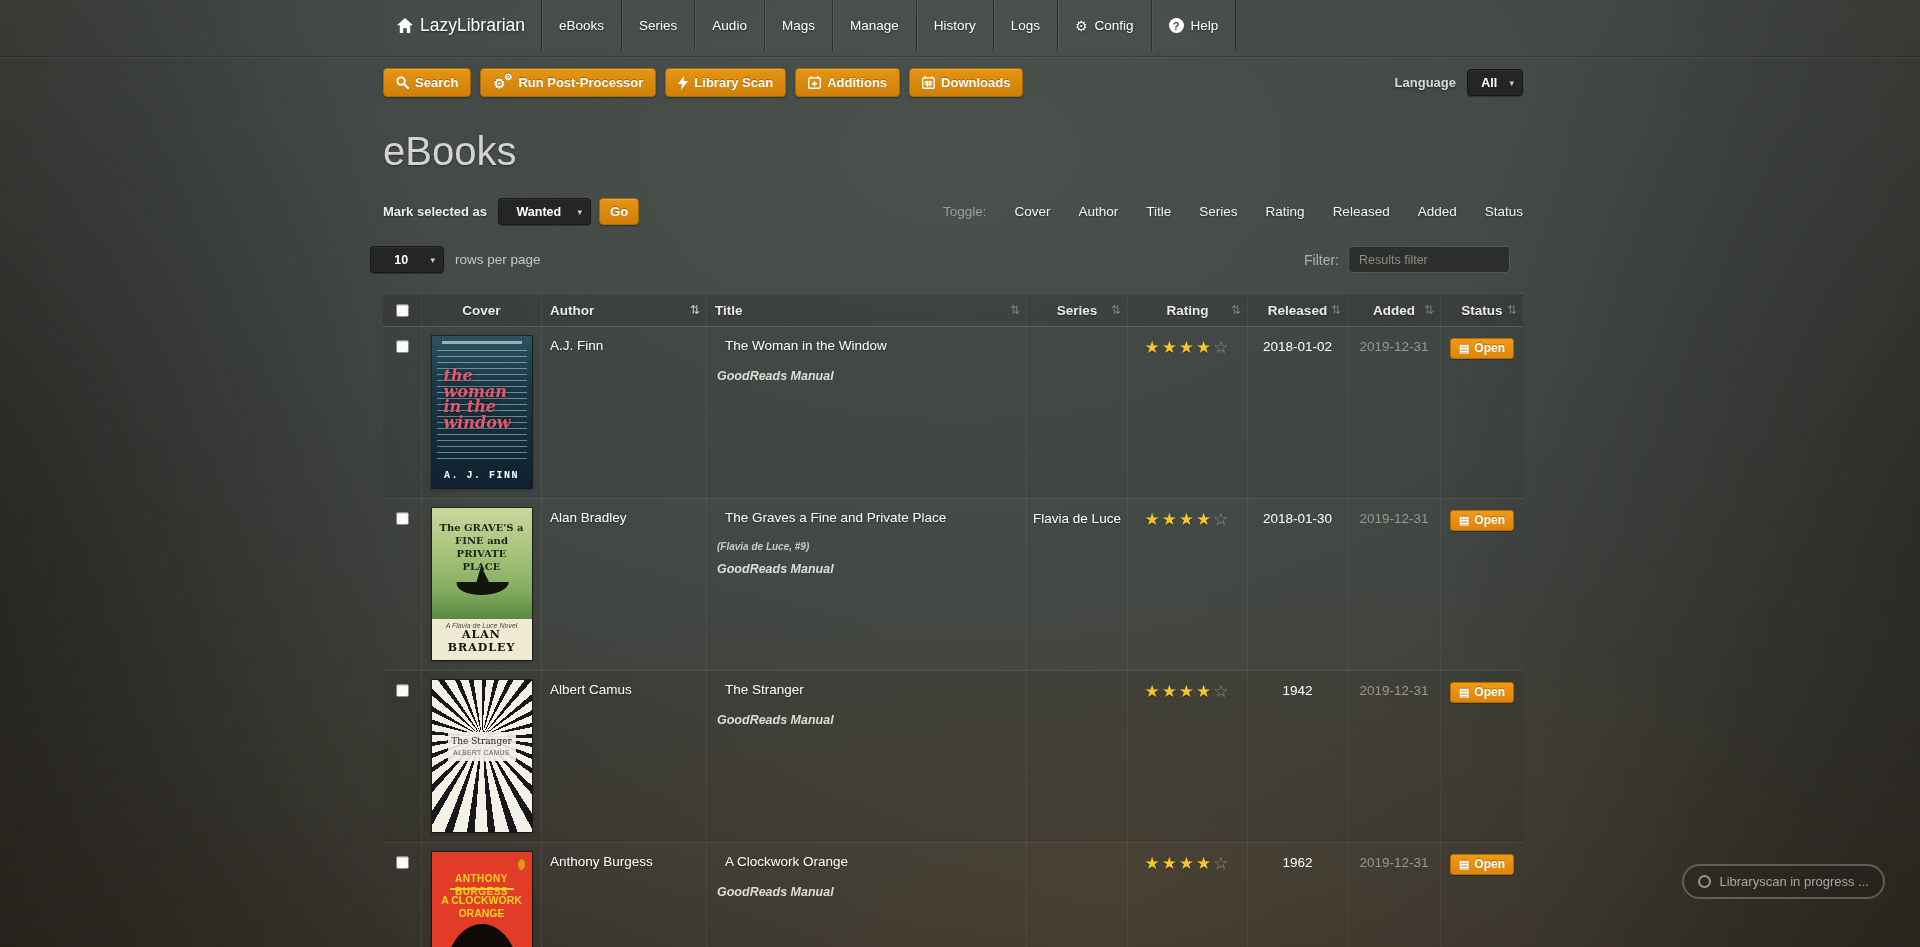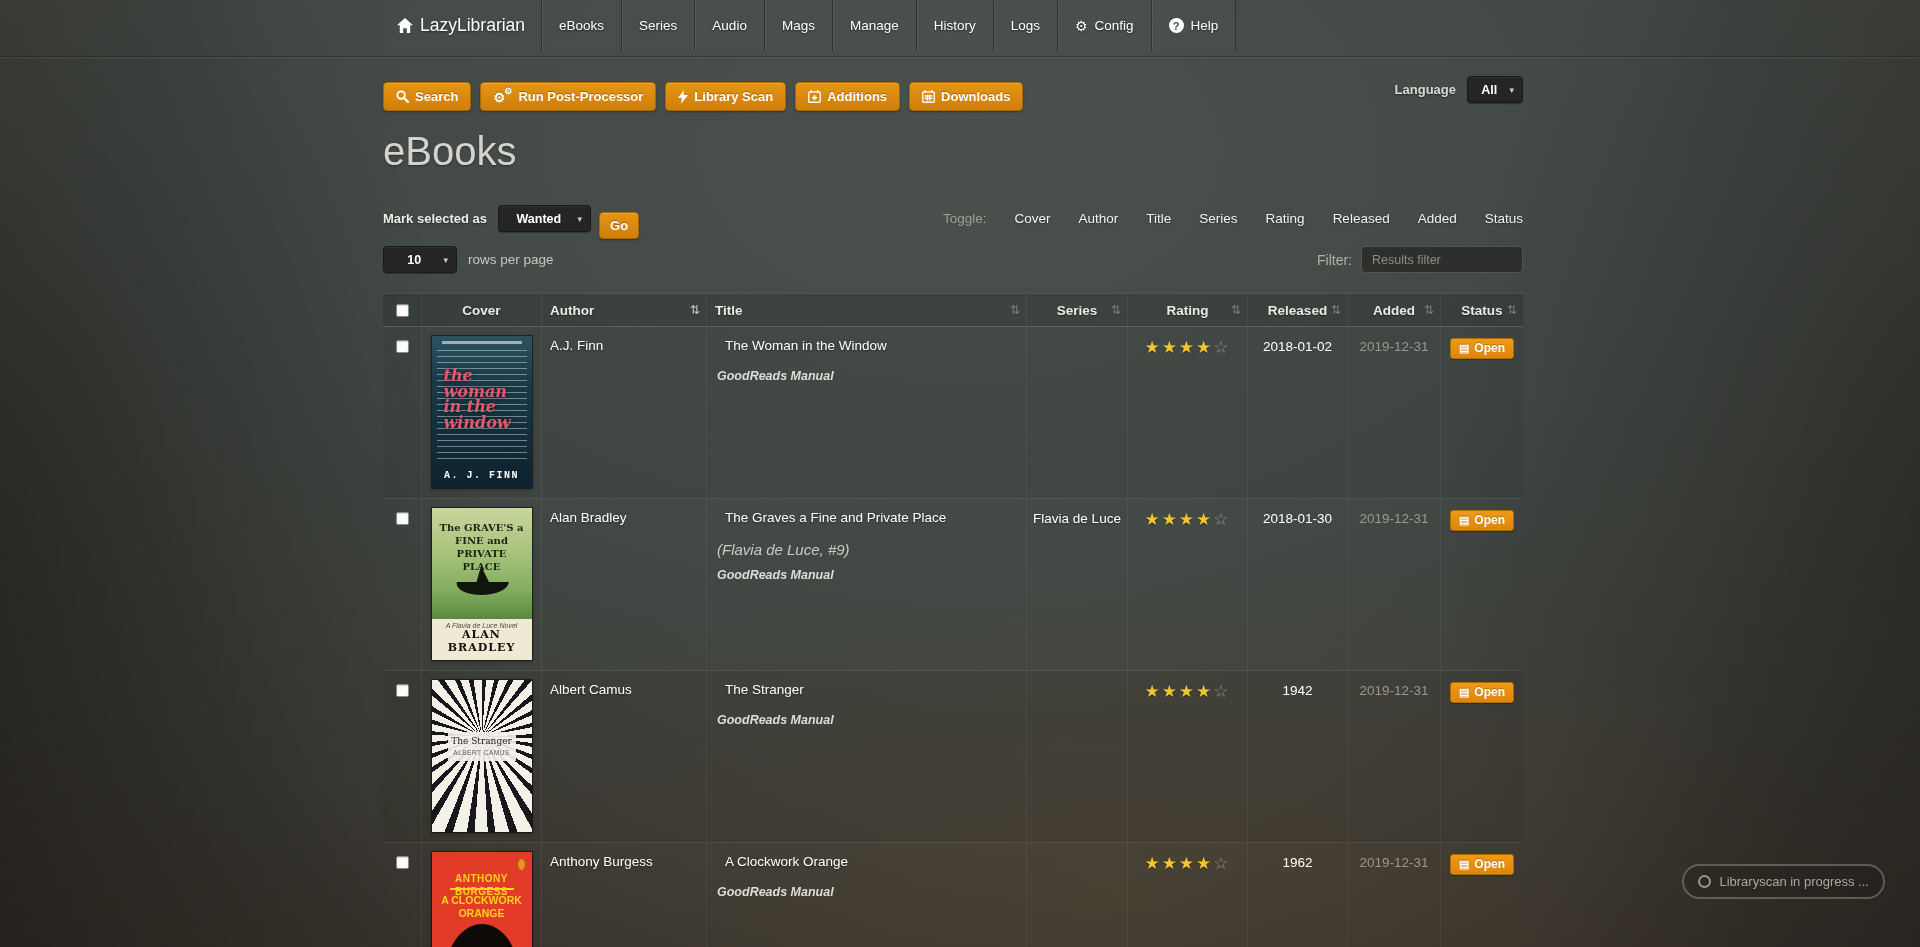--- a/index.html
+++ b/index.html
@@ -28,21 +28,21 @@
   .nav-item:last-child { border-right:1px solid rgba(25,27,24,0.55); }
   .glyph-gear { font-size:14px; line-height:1; }
   .qb { width:15px; height:15px; border-radius:50%; background:#fff; color:#474c48;
     display:inline-flex; align-items:center; justify-content:center; font-size:11px; font-weight:700; text-shadow:none; }
 
   
   .toolbar { position:absolute; left:383px; top:68px; width:1140px; display:flex; align-items:center; gap:9px; }
   .btn { display:inline-flex; align-items:center; gap:6px; height:29px; padding:0 12px;
     background:linear-gradient(#e49514,#cf7f08); border:1px solid #a96a05; border-radius:4px;
     color:#fff; font-size:13px; font-weight:700; text-shadow:0 -1px 0 rgba(0,0,0,0.3);
-    box-shadow:inset 0 1px 0 rgba(255,255,255,0.18), 0 1px 2px rgba(0,0,0,0.35); cursor:pointer;margin-top:14px; }
+    box-shadow:inset 0 1px 0 rgba(255,255,255,0.18), 0 1px 2px rgba(0,0,0,0.35); cursor:pointer; }
   .gears { position:relative; display:inline-block; width:19px; height:16px; }
   .gears .g1 { position:absolute; left:0; top:2px; font-size:13px; line-height:1; }
   .gears .g2 { position:absolute; right:0; top:-2px; font-size:9px; line-height:1; }
   .lang-group { margin-left:auto; display:flex; align-items:center; gap:11px; }
   .lang-label { font-size:13px; font-weight:700; color:#dbd9d5; text-shadow:0 1px 2px rgba(0,0,0,0.5); }
   .sel { height:27px; background:#252525; border:1px solid #191919; border-radius:4px;
     display:flex; align-items:center; padding:0 8px 0 10px; cursor:pointer;
     box-shadow:inset 0 1px 0 rgba(255,255,255,0.06), 0 1px 1px rgba(0,0,0,0.3); }
   .sel .val { flex:1; text-align:center; font-size:12.5px; font-weight:700; color:#fff; }
   .sel .caret { font-size:9px; color:#cfcecb; margin-left:9px; }
@@ -50,21 +50,21 @@
 
   
   .page-title { position:absolute; left:383px; top:129px; font-size:40px; font-weight:400;
     color:#d4d3d0; text-shadow:0 1px 2px rgba(0,0,0,0.4); }
   .crow1 { position:absolute; left:383px; top:198px; width:1140px; display:flex; align-items:center; }
   .mark-label { font-size:13px; font-weight:700; color:#efede9; text-shadow:0 1px 2px rgba(0,0,0,0.5); margin-right:11px; }
   .go-btn { margin-left:8px; height:27px; padding:0 10px; }
   .toggle-group { margin-left:auto; display:flex; align-items:center; gap:28px; font-size:13.5px; }
   .toggle-label { color:#a19d97; }
   .toggle-link { color:#f5f3ef; cursor:pointer; text-shadow:0 1px 2px rgba(0,0,0,0.45); }
-  .crow2 { position:absolute; left:383px; top:246px; width:1140px; display:flex; align-items:center; }
+  .crow2 { position:absolute; left:370px; top:246px; width:1140px; display:flex; align-items:center; }
   .rows-label { margin-left:11px; font-size:13.5px; color:#c9c6c1; }
   .filter-group { margin-left:auto; display:flex; align-items:center; gap:9px; }
   .filter-label { font-size:14px; color:#b4b0aa; }
   .filter-input { width:162px; height:27px; background:rgba(26,25,22,0.55); border:1px solid #57554f;
     border-radius:4px; color:#ddd; font-size:12.5px; padding:0 10px; font-family:inherit; outline:none; }
   .filter-input::placeholder { color:#8e8b85; }
 
   
   .tbl { position:absolute; left:383px; top:293px; width:1140px; }
   .thead { display:flex; height:34px; background:rgba(0,0,0,0.14);
@@ -86,21 +86,21 @@
   .tc.cov { display:flex; justify-content:center; padding-top:9px; }
   .tc.auth { padding:11px 8px; }
   .tc.titl { padding:9px 8px; }
   .tc.ser { text-align:center; padding-top:12px; }
   .tc.rat { text-align:center; padding-top:10px; }
   .tc.rel { text-align:center; padding-top:12px; color:#fff; }
   .tc.add { text-align:center; padding-top:12px; color:#9b978f; }
   .tc.sta { display:flex; justify-content:center; align-items:flex-start; padding-top:11px; }
   .lnk { color:#fff; cursor:pointer; text-shadow:0 1px 2px rgba(0,0,0,0.4); }
   .t-title { display:block; margin:2px 0 16px 10px; }
-  .t-note { display:block; font-style:italic; font-size:15px; color:#ccc9c3; margin:0 0 10px 2px; }
+  .t-note { display:block; font-style:italic; font-size:10px; color:#ccc9c3; margin:0 0 10px 2px;font-weight:bold; }
   .t-note:empty { display:none; }
   .t-src { display:block; font-style:italic; font-weight:700; font-size:12.5px; color:#dfdcd7; margin-left:2px; }
   .stars { font-size:17px; letter-spacing:2px; white-space:nowrap; }
   .stars .on { color:#f3c62f; text-shadow:0 1px 1px rgba(0,0,0,0.35); }
   .stars .off { color:rgba(255,255,255,0.38); }
   .cb { width:13px; height:13px; background:#fbfbfb; border:1px solid #8a8a8a; border-radius:2px;
     box-shadow:inset 0 1px 1px rgba(0,0,0,0.15); cursor:pointer; }
   .open-btn { display:inline-flex; align-items:center; gap:5px;
     background:linear-gradient(#f09a14,#dd850b); border:1px solid #b06d05; border-radius:3px;
     color:#fff; font-size:12px; font-weight:700; padding:2px 8px 3px;

